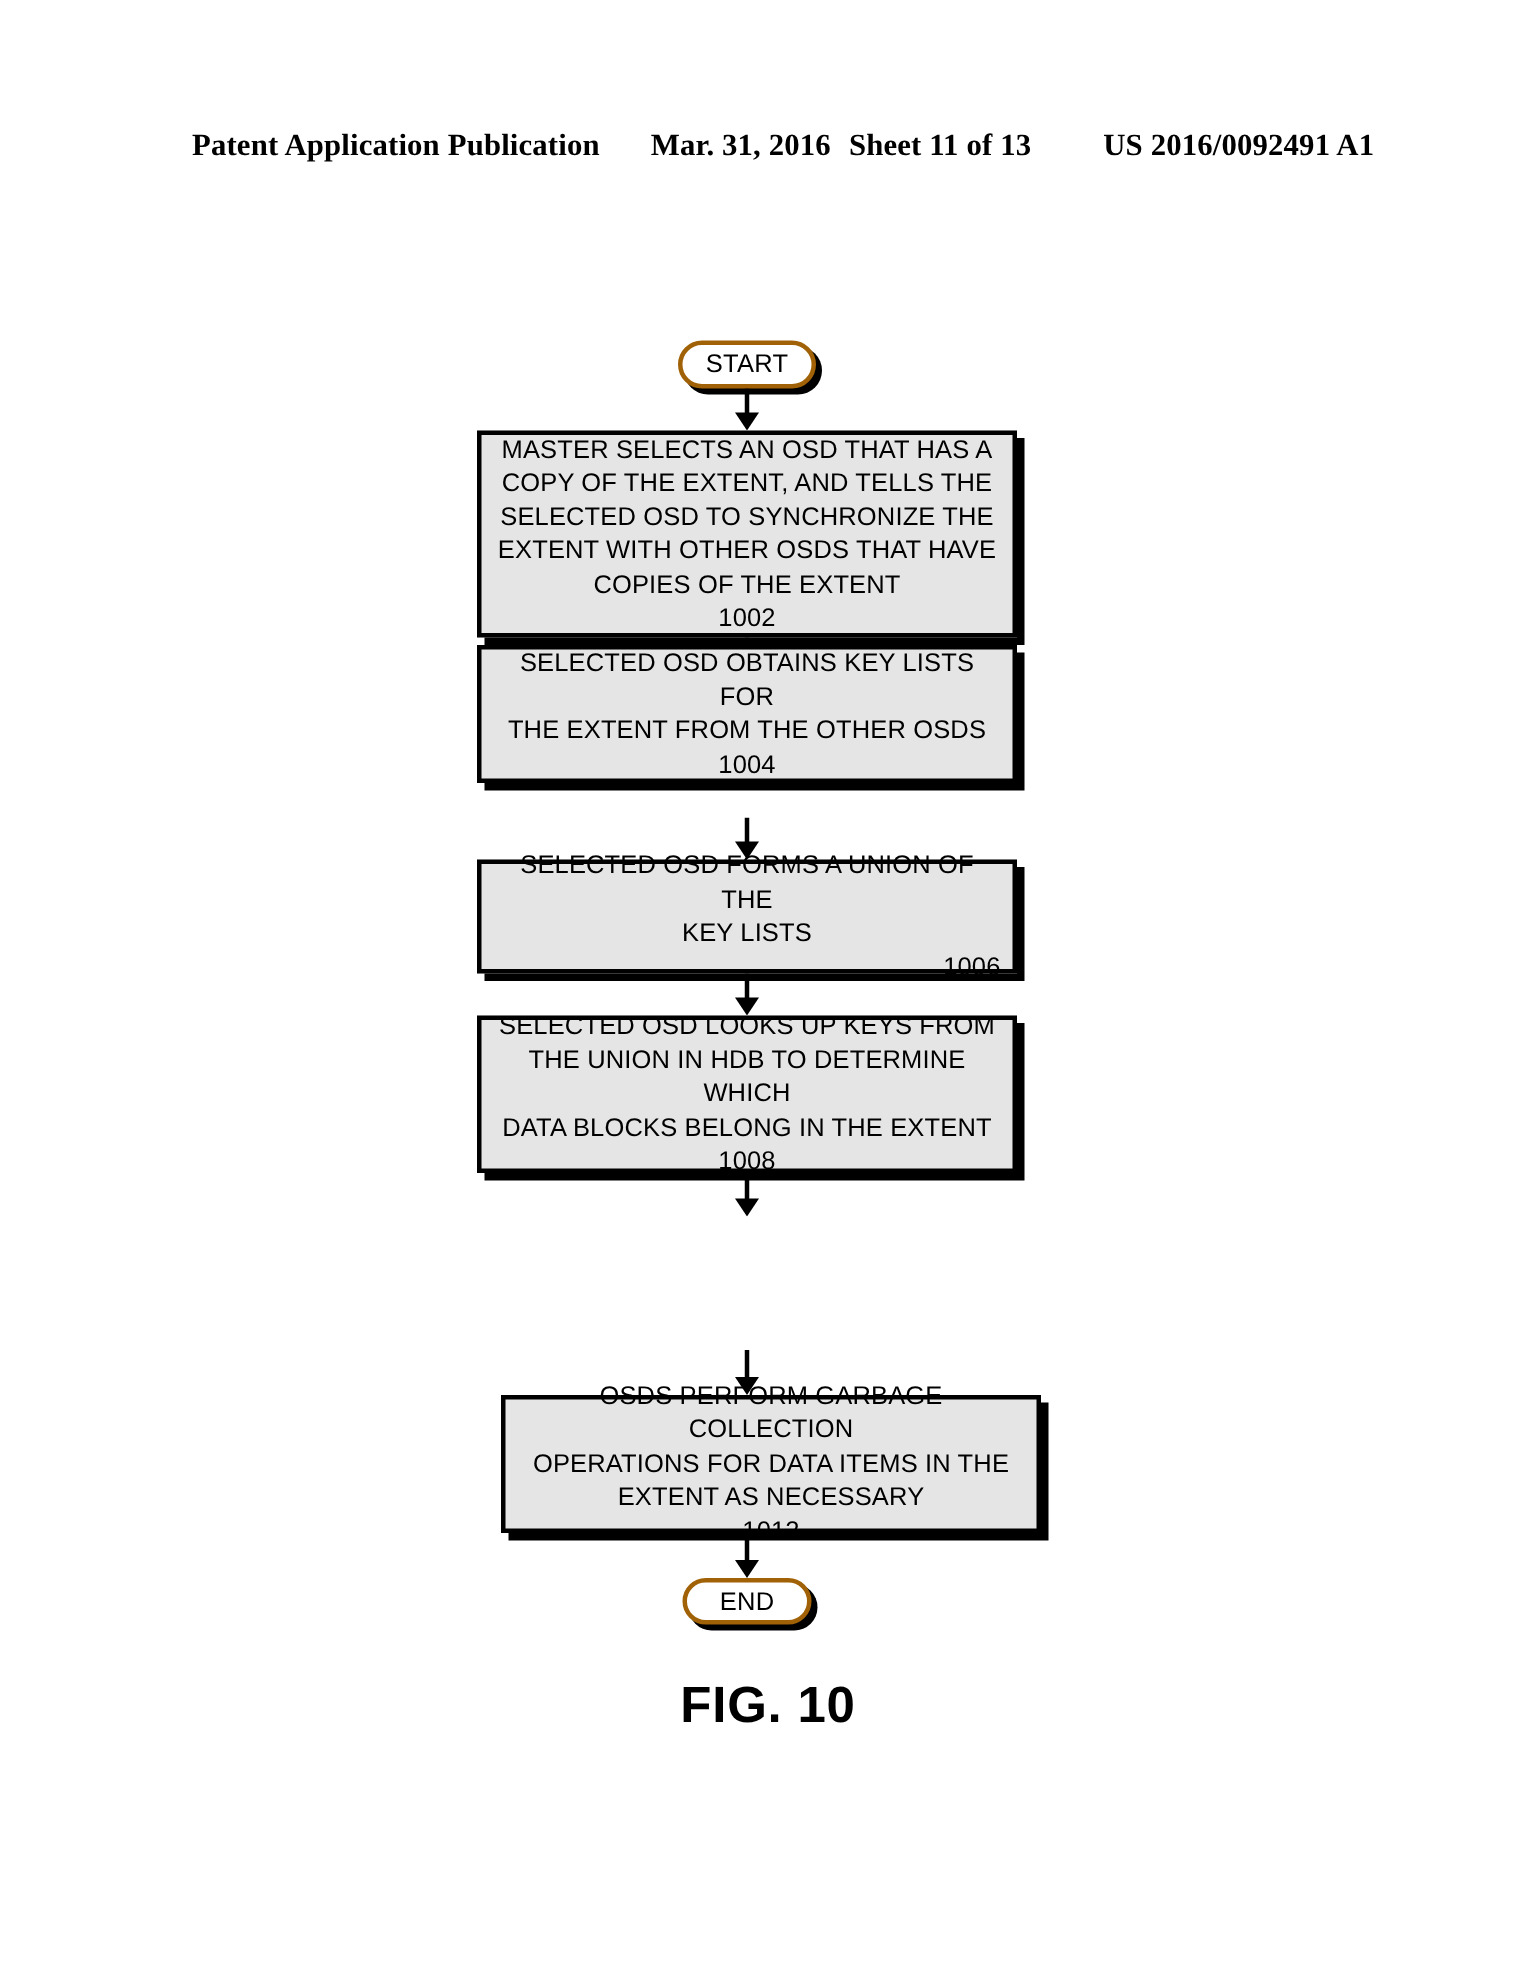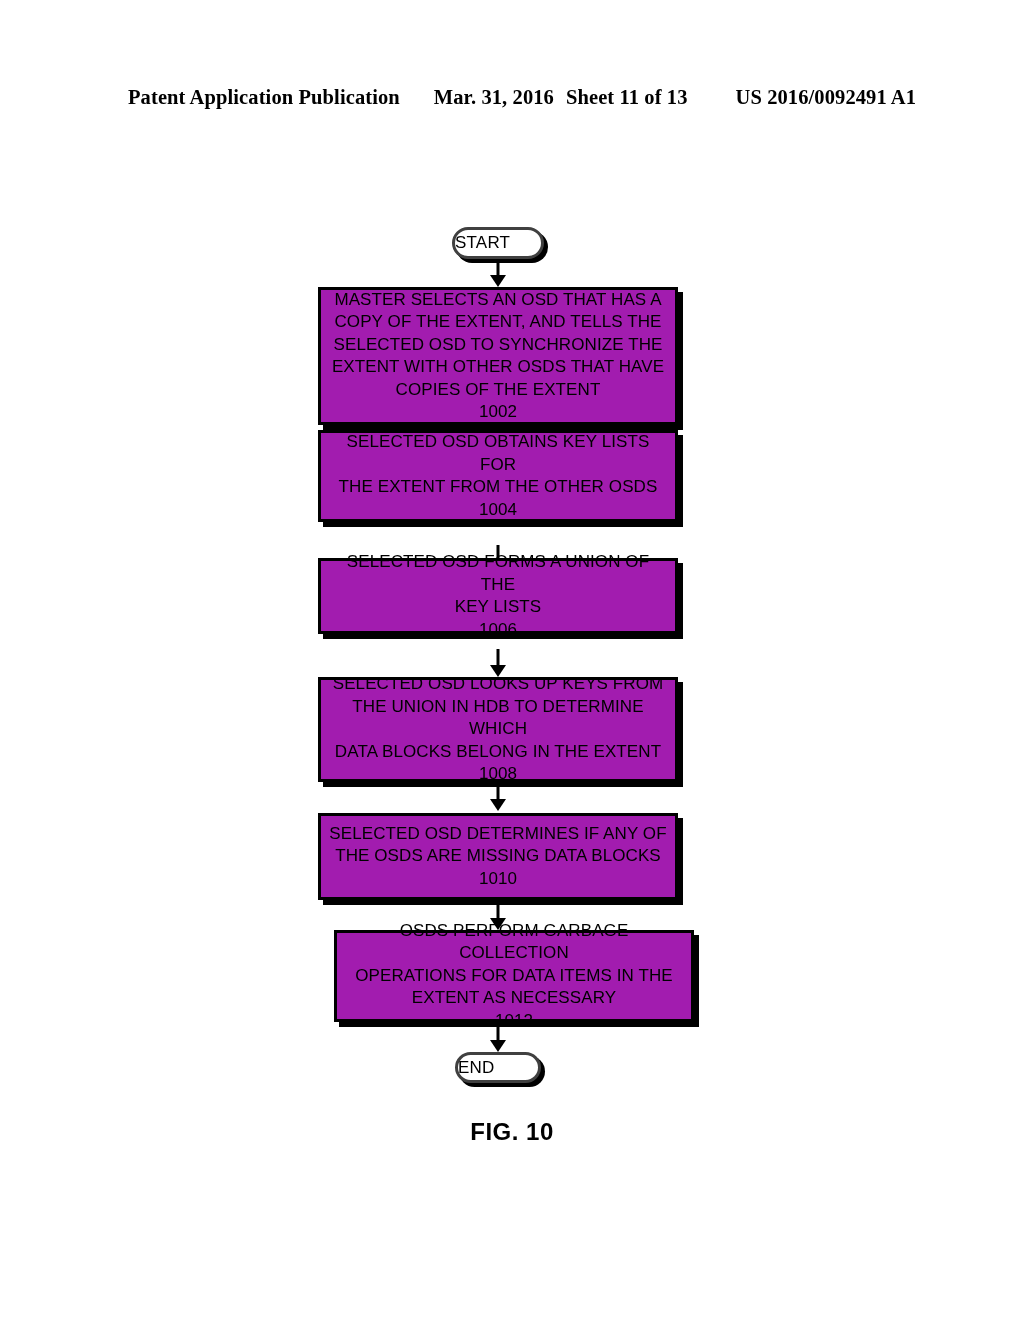--- a/index.html
+++ b/index.html
@@ -42,37 +42,37 @@
     left: 0;
     top: 0;
     width: 1024px;
     height: 1320px;
   }
 
   
   .terminator {
     position: absolute;
     box-sizing: border-box;
-    border: 3px solid #404040;
+    border: 3px solid #a16207;
     border-radius: 999px;
     background: #fff;
     display: flex;
     align-items: center;
-    justify-content: flex-start;
+    justify-content: center;
     font-size: 17px;
     letter-spacing: 0.2px;
     box-shadow: 4px 4px 0 0 #000;
   }
 
   
   .process-box {
     position: absolute;
     box-sizing: border-box;
     border: 3px solid #000;
-    background: #a21caf;
+    background: #e5e5e5;
     display: flex;
     flex-direction: column;
     align-items: center;
     justify-content: center;
     box-shadow: 5px 5px 0 0 #000;
     padding: 4px 8px;
   }
   .box-text {
     text-align: center;
     font-size: 17px;
@@ -94,21 +94,21 @@
     display: block;
   }
 
   
   .fig-caption {
     position: absolute;
     left: 0;
     width: 1024px;
     top: 1118px;
     text-align: center;
-    font-size: 24px;
+    font-size: 34px;
     font-weight: bold;
     letter-spacing: 0.5px;
   }
 </style>
 </head>
 <body>
 
 <div class="page-header">
   <span class="hdr-pub">Patent Application Publication</span>
   <span class="hdr-date">Mar. 31, 2016</span>
@@ -145,21 +145,21 @@
     <div class="box-text">SELECTED OSD OBTAINS KEY LISTS FOR
 THE EXTENT FROM THE OTHER OSDS</div>
     <div class="box-ref">1004</div>
   </div>
 
   <svg class="connector" style="left:485px; top:545px; height:28px;" viewBox="0 0 26 28">
     <line x1="13" y1="0" x2="13" y2="18" stroke="#000" stroke-width="3"></line>
     <polygon points="5,16 21,16 13,28" fill="#000"></polygon>
   </svg>
 
-  <div class="process-box" style="left:318px; top:558px; width:360px; height:76px;">
+  <div class="process-box" style="left:318px; top:573px; width:360px; height:76px;align-items:flex-end;">
     <div class="box-text">SELECTED OSD FORMS A UNION OF THE
 KEY LISTS</div>
     <div class="box-ref">1006</div>
   </div>
 
   <svg class="connector" style="left:485px; top:649px; height:28px;" viewBox="0 0 26 28">
     <line x1="13" y1="0" x2="13" y2="18" stroke="#000" stroke-width="3"></line>
     <polygon points="5,16 21,16 13,28" fill="#000"></polygon>
   </svg>
 
@@ -168,25 +168,20 @@
 THE UNION IN HDB TO DETERMINE WHICH
 DATA BLOCKS BELONG IN THE EXTENT</div>
     <div class="box-ref">1008</div>
   </div>
 
   <svg class="connector" style="left:485px; top:782px; height:29px;" viewBox="0 0 26 29">
     <line x1="13" y1="0" x2="13" y2="19" stroke="#000" stroke-width="3"></line>
     <polygon points="5,17 21,17 13,29" fill="#000"></polygon>
   </svg>
 
-  <div class="process-box" style="left:318px; top:813px; width:360px; height:87px;">
-    <div class="box-text">SELECTED OSD DETERMINES IF ANY OF
-THE OSDS ARE MISSING DATA BLOCKS</div>
-    <div class="box-ref">1010</div>
-  </div>
 
   <svg class="connector" style="left:485px; top:900px; height:30px;" viewBox="0 0 26 30">
     <line x1="13" y1="0" x2="13" y2="19" stroke="#000" stroke-width="3"></line>
     <polygon points="5,18 21,18 13,30" fill="#000"></polygon>
   </svg>
 
   <div class="process-box" style="left:318px; top:930px; width:360px; height:92px;margin-left:16px;">
     <div class="box-text">OSDS PERFORM GARBAGE COLLECTION
 OPERATIONS FOR DATA ITEMS IN THE
 EXTENT AS NECESSARY</div>

